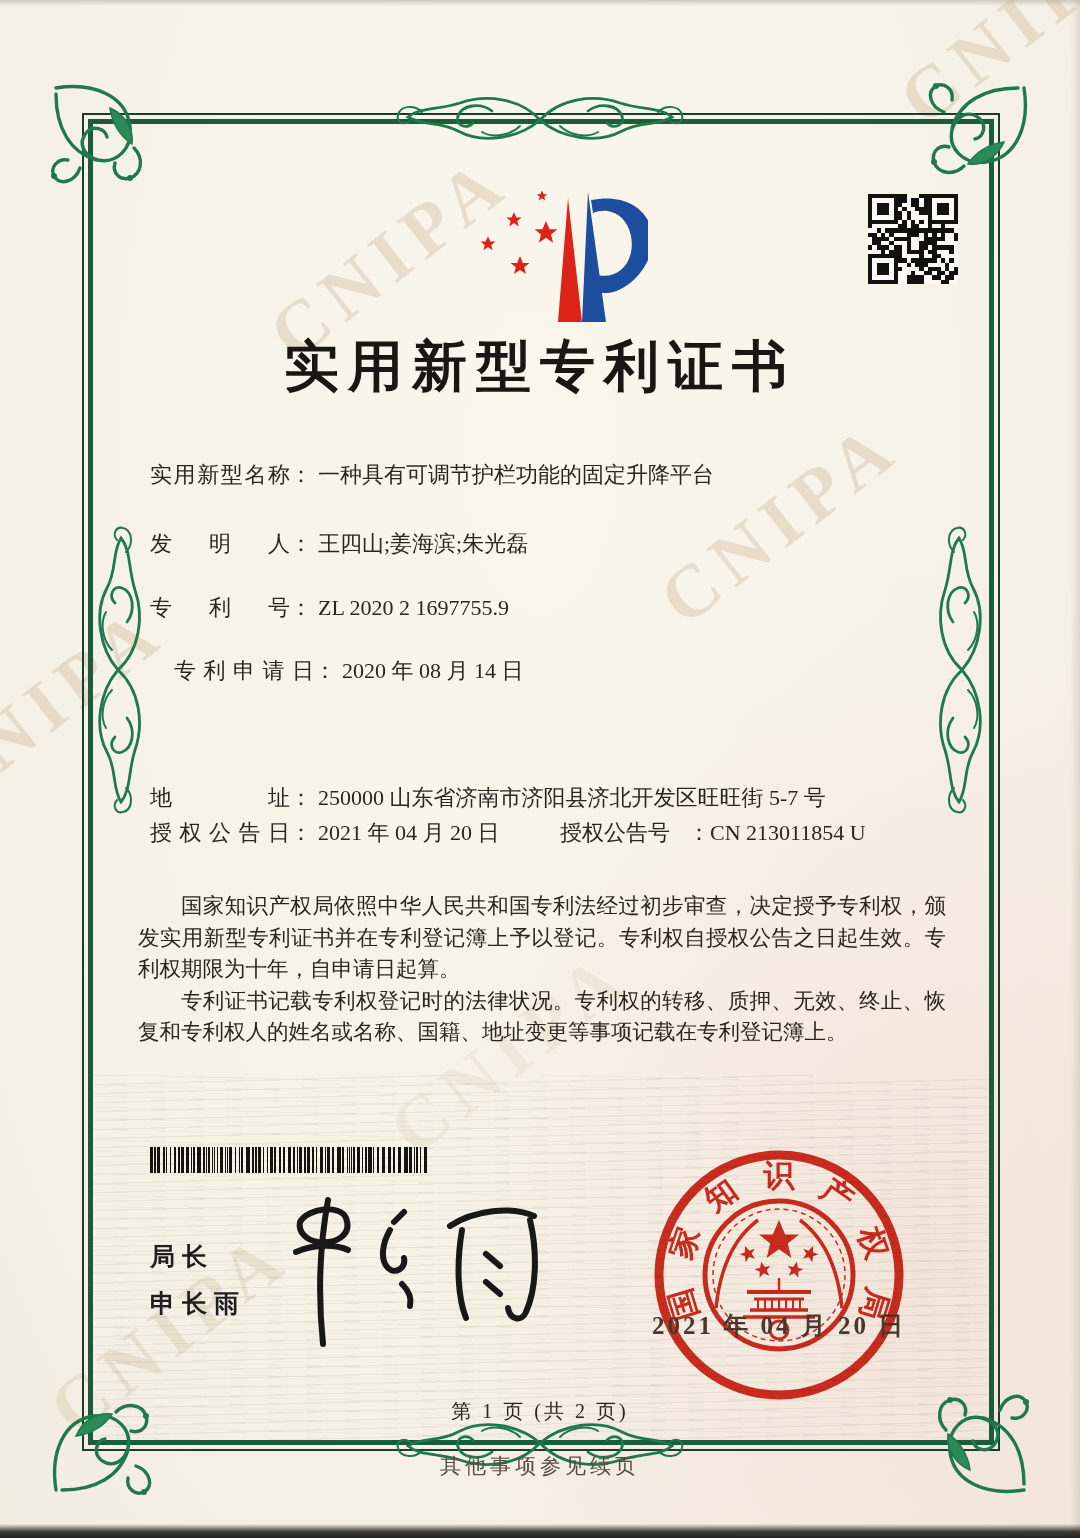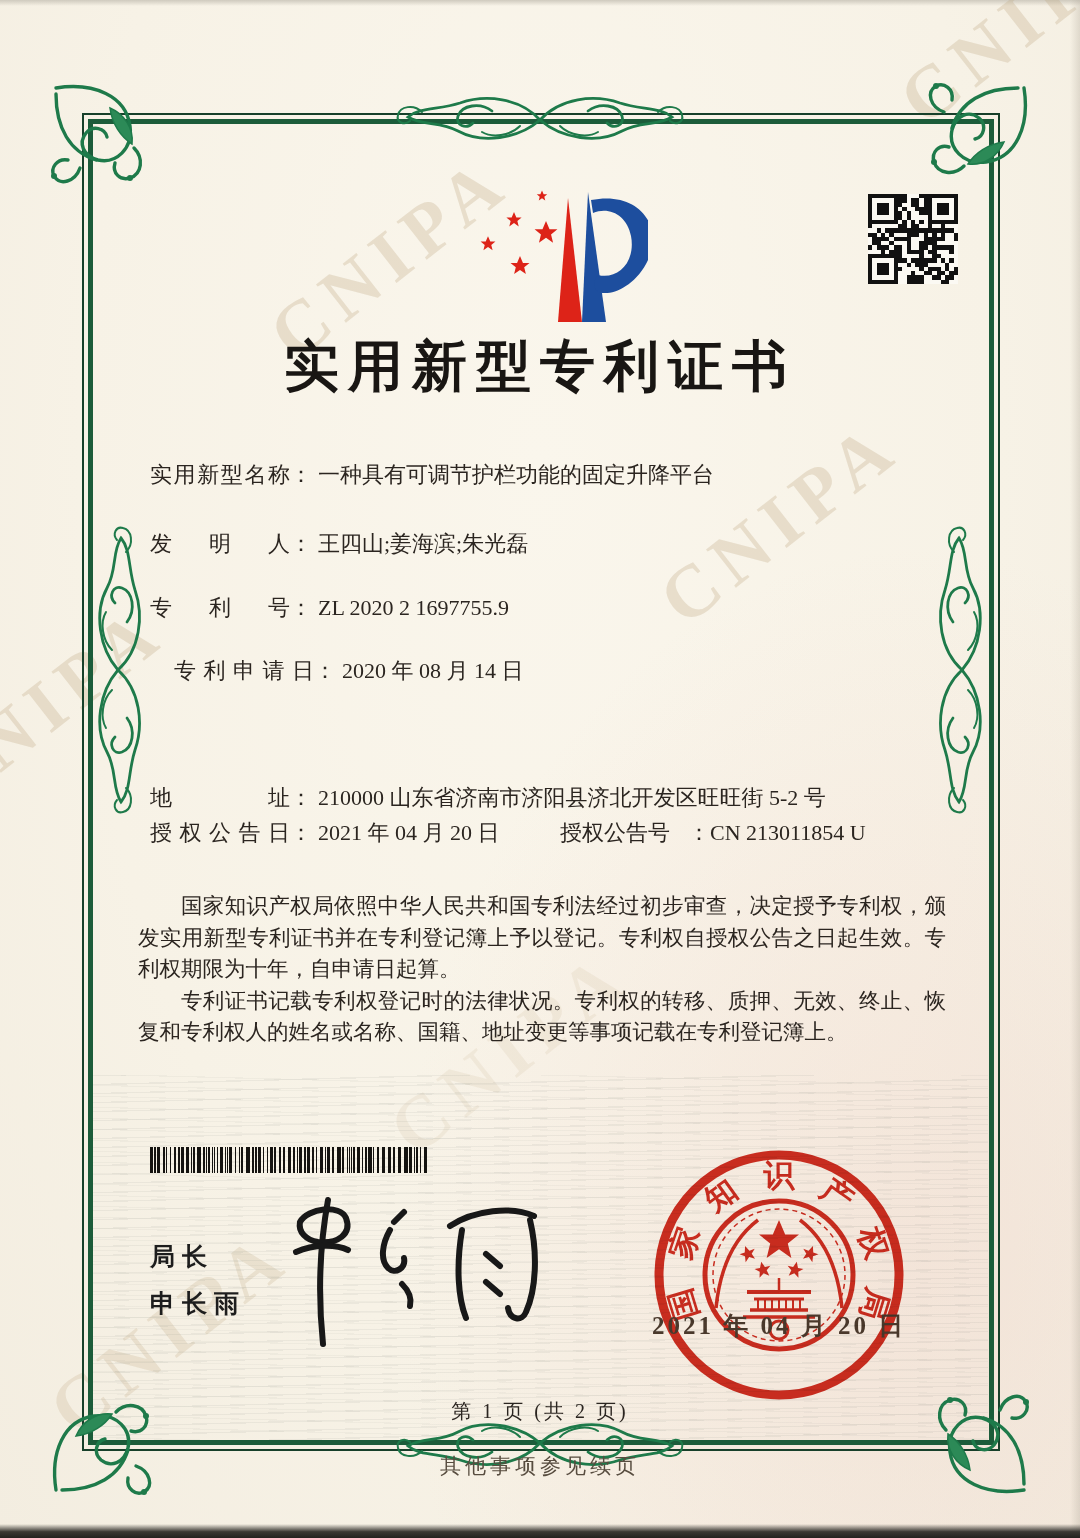--- a/index.html
+++ b/index.html
@@ -631,21 +631,21 @@
   <div class="row" style="top:529px;">
     <span class="lbl">发明人</span><span class="colon">：</span><span class="val">王四山;姜海滨;朱光磊</span>
   </div>
   <div class="row" style="top:593px;">
     <span class="lbl">专利号</span><span class="colon">：</span><span class="val">ZL 2020 2 1697755.9</span>
   </div>
   <div class="row" style="top:656px;margin-left:24px;">
     <span class="lbl">专利申请日</span><span class="colon">：</span><span class="val">2020 年 08 月 14 日</span>
   </div>
   <div class="row" style="top:783px;">
-    <span class="lbl">地址</span><span class="colon">：</span><span class="val">210000  山东省济南市济阳县济北开发区旺旺街 5-2 号</span>
+    <span class="lbl">地址</span><span class="colon">：</span><span class="val">250000  山东省济南市济阳县济北开发区旺旺街 5-7 号</span>
   </div>
   <div class="row" style="top:818px;">
     <span class="lbl">授权公告日</span><span class="colon">：</span><span class="val">2021 年 04 月 20 日</span>
     <span class="grant-no">
       <span class="lbl2">授权公告号</span><span>：</span><span>CN 213011854 U</span>
     </span>
   </div>
 
   <div class="paras">
     <p>国家知识产权局依照中华人民共和国专利法经过初步审查，决定授予专利权，颁发实用新型专利证书并在专利登记簿上予以登记。专利权自授权公告之日起生效。专利权期限为十年，自申请日起算。</p>

